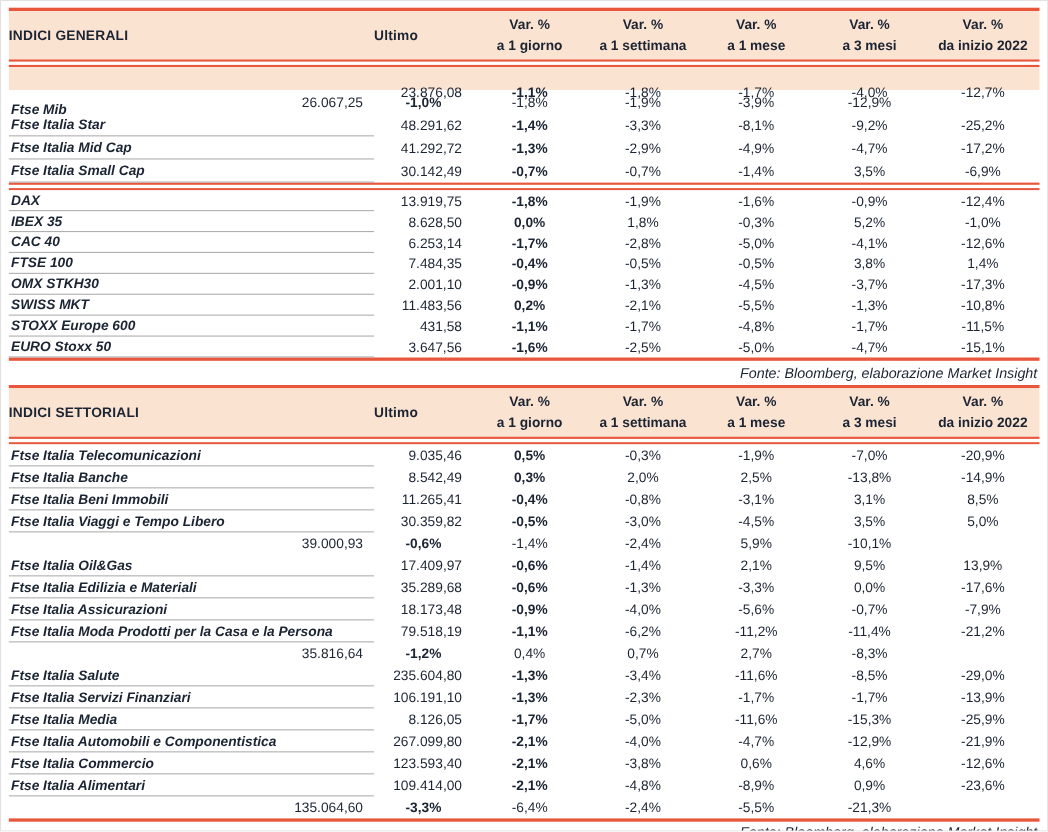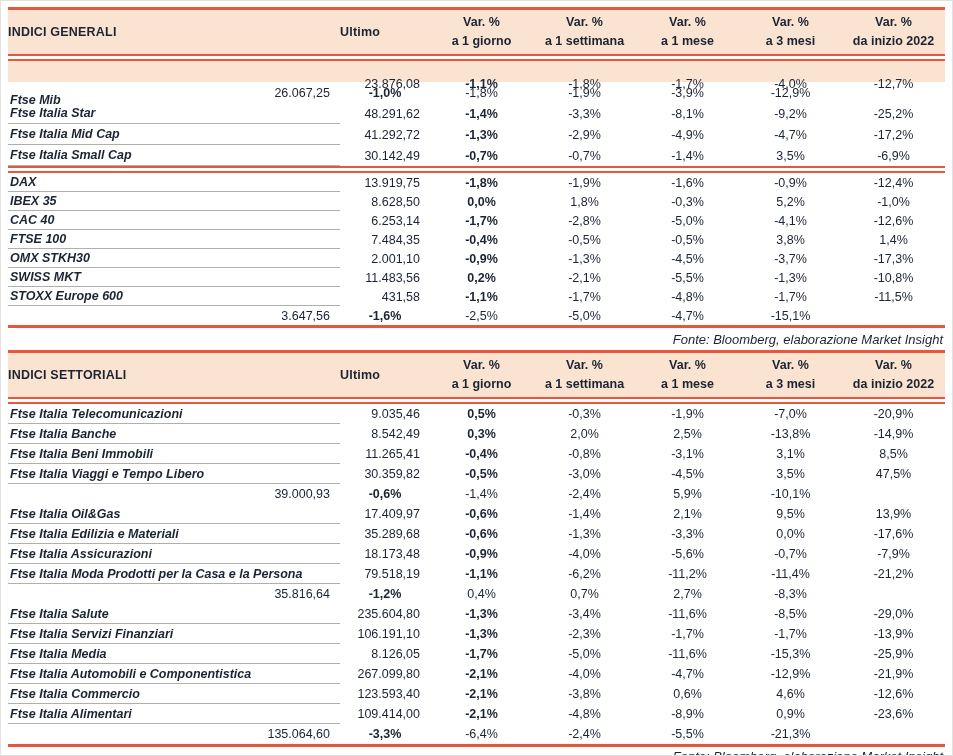--- a/index.html
+++ b/index.html
@@ -215,20 +215,21 @@
         <div class="trow">
           <div class="cell c-name">STOXX Europe 600</div>
           <div class="cell c-ultimo">431,58</div>
           <div class="cell c-var first">-1,1%</div>
           <div class="cell c-var">-1,7%</div>
           <div class="cell c-var">-4,8%</div>
           <div class="cell c-var">-1,7%</div>
           <div class="cell c-var">-11,5%</div>
         </div>
         <div class="trow">
+          <div class="cell c-name">EURO Stoxx 50</div>
           <div class="cell c-ultimo">3.647,56</div>
           <div class="cell c-var first">-1,6%</div>
           <div class="cell c-var">-2,5%</div>
           <div class="cell c-var">-5,0%</div>
           <div class="cell c-var">-4,7%</div>
           <div class="cell c-var">-15,1%</div>
         </div>
       </div>
       <div class="line-thick"></div>
     </section>
@@ -298,21 +299,21 @@
           <div class="cell c-var">3,1%</div>
           <div class="cell c-var">8,5%</div>
         </div>
         <div class="trow">
           <div class="cell c-name">Ftse Italia Viaggi e Tempo Libero</div>
           <div class="cell c-ultimo">30.359,82</div>
           <div class="cell c-var first">-0,5%</div>
           <div class="cell c-var">-3,0%</div>
           <div class="cell c-var">-4,5%</div>
           <div class="cell c-var">3,5%</div>
-          <div class="cell c-var">47,5%</div>
+          <div class="cell c-var">5,0%</div>
         </div>
         <div class="trow">
           <div class="cell c-ultimo">39.000,93</div>
           <div class="cell c-var first">-0,6%</div>
           <div class="cell c-var">-1,4%</div>
           <div class="cell c-var">-2,4%</div>
           <div class="cell c-var">5,9%</div>
           <div class="cell c-var">-10,1%</div>
         </div>
         <div class="trow">

